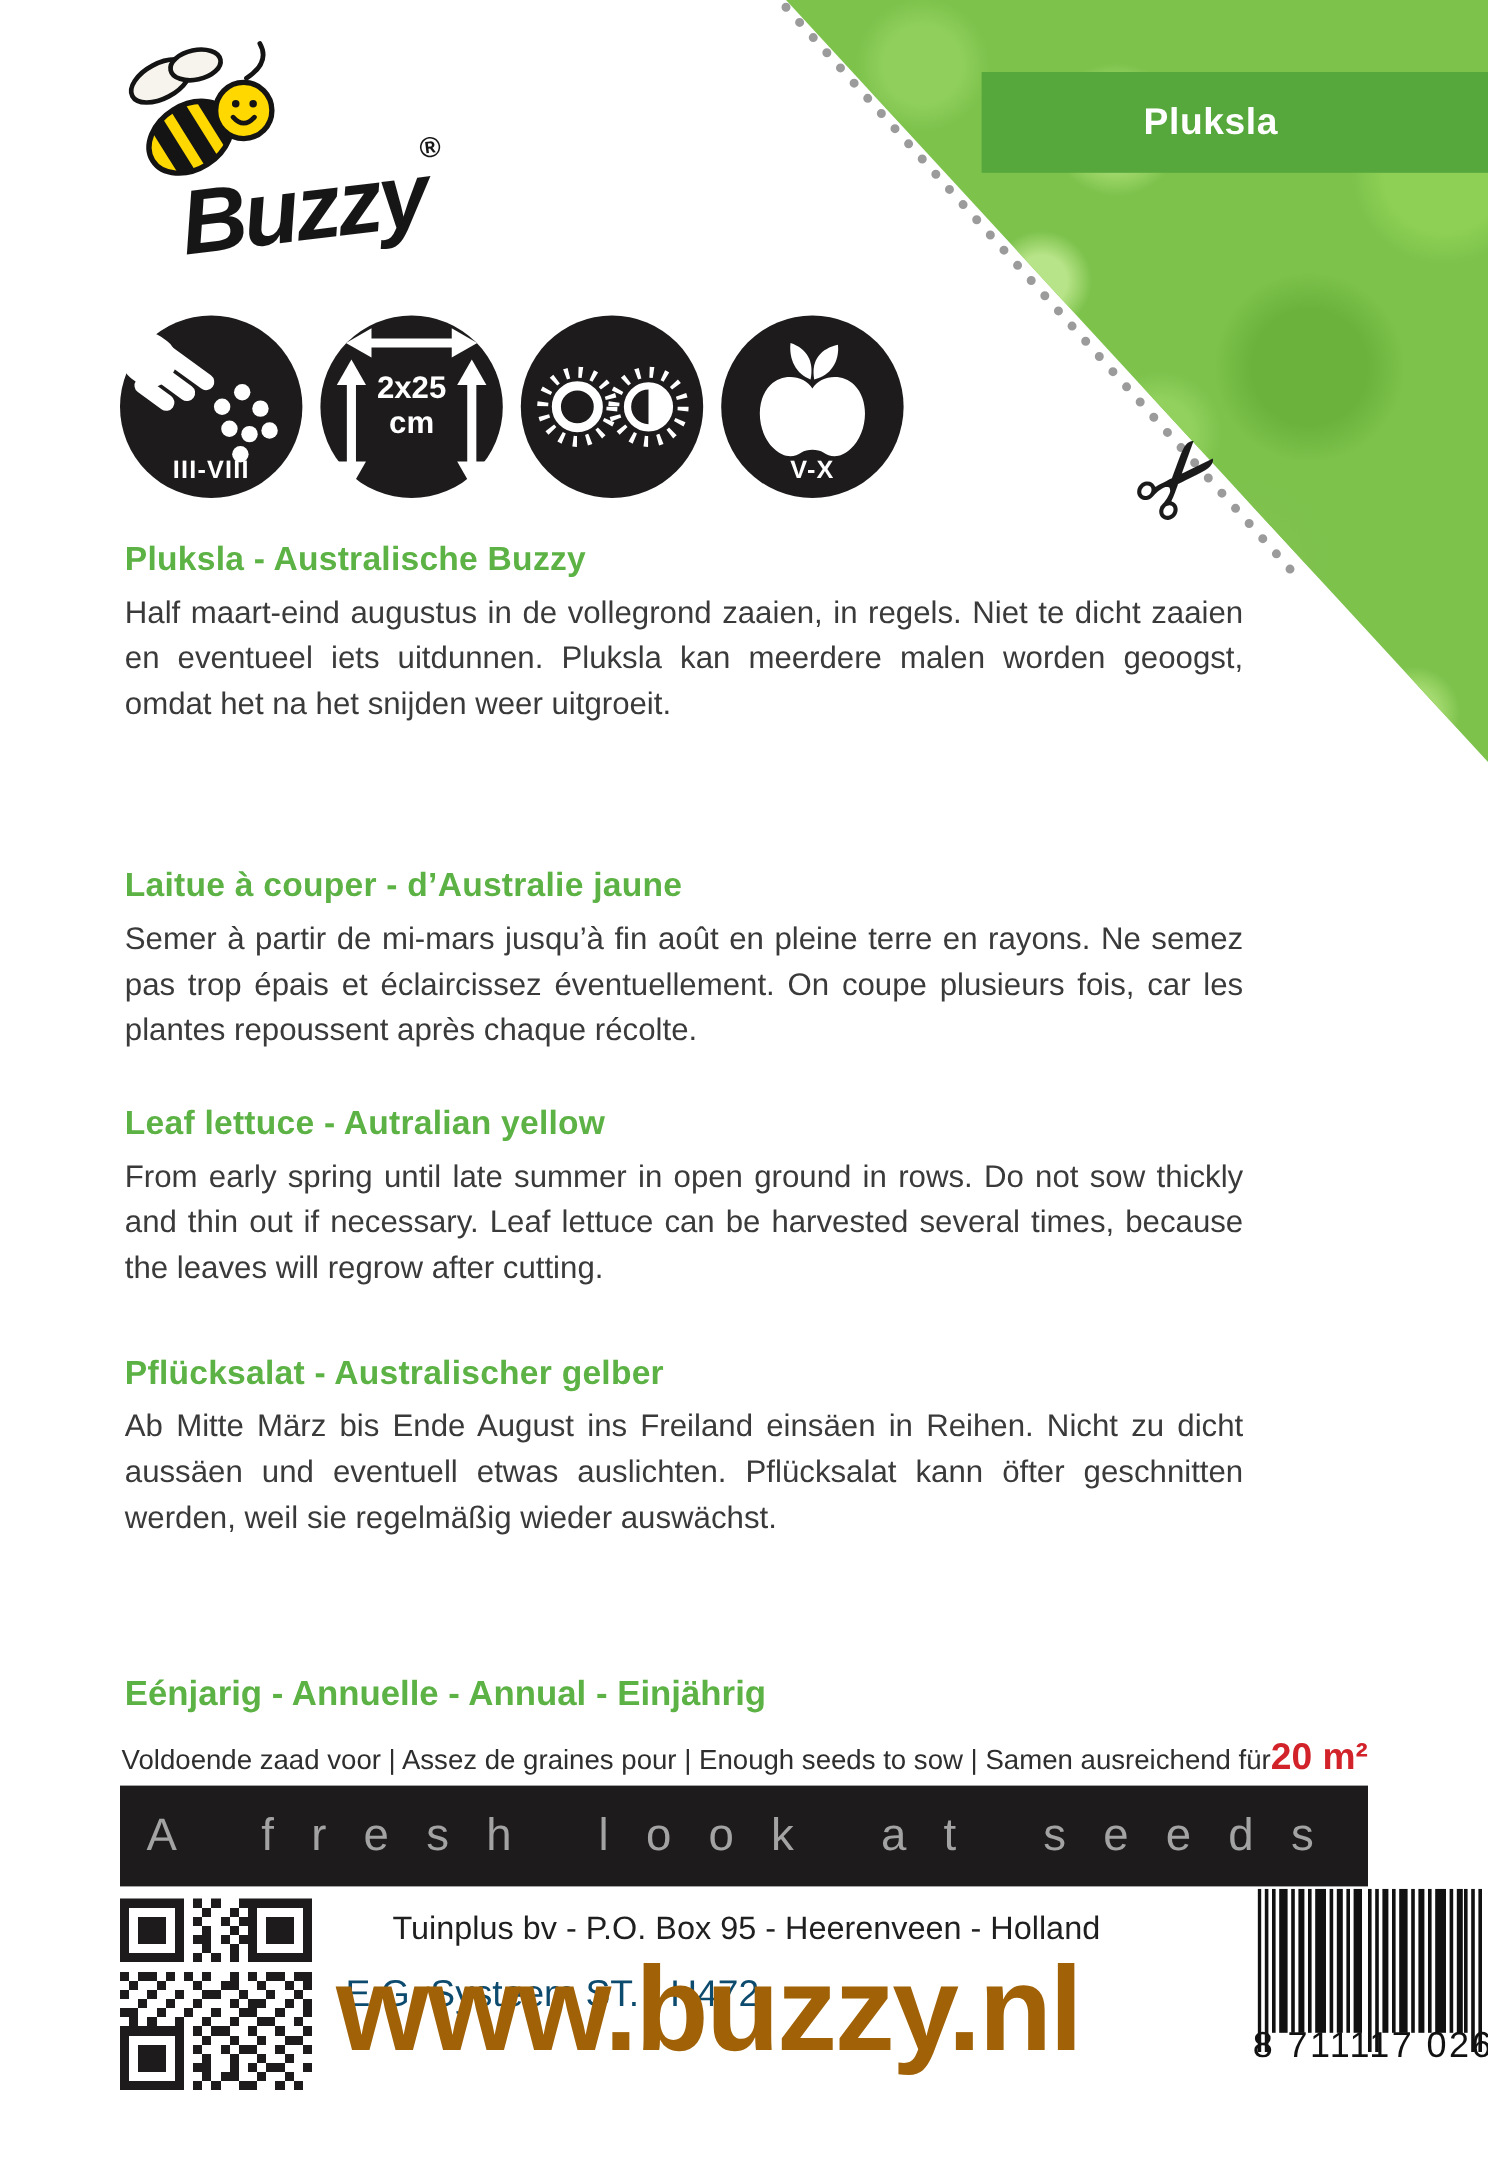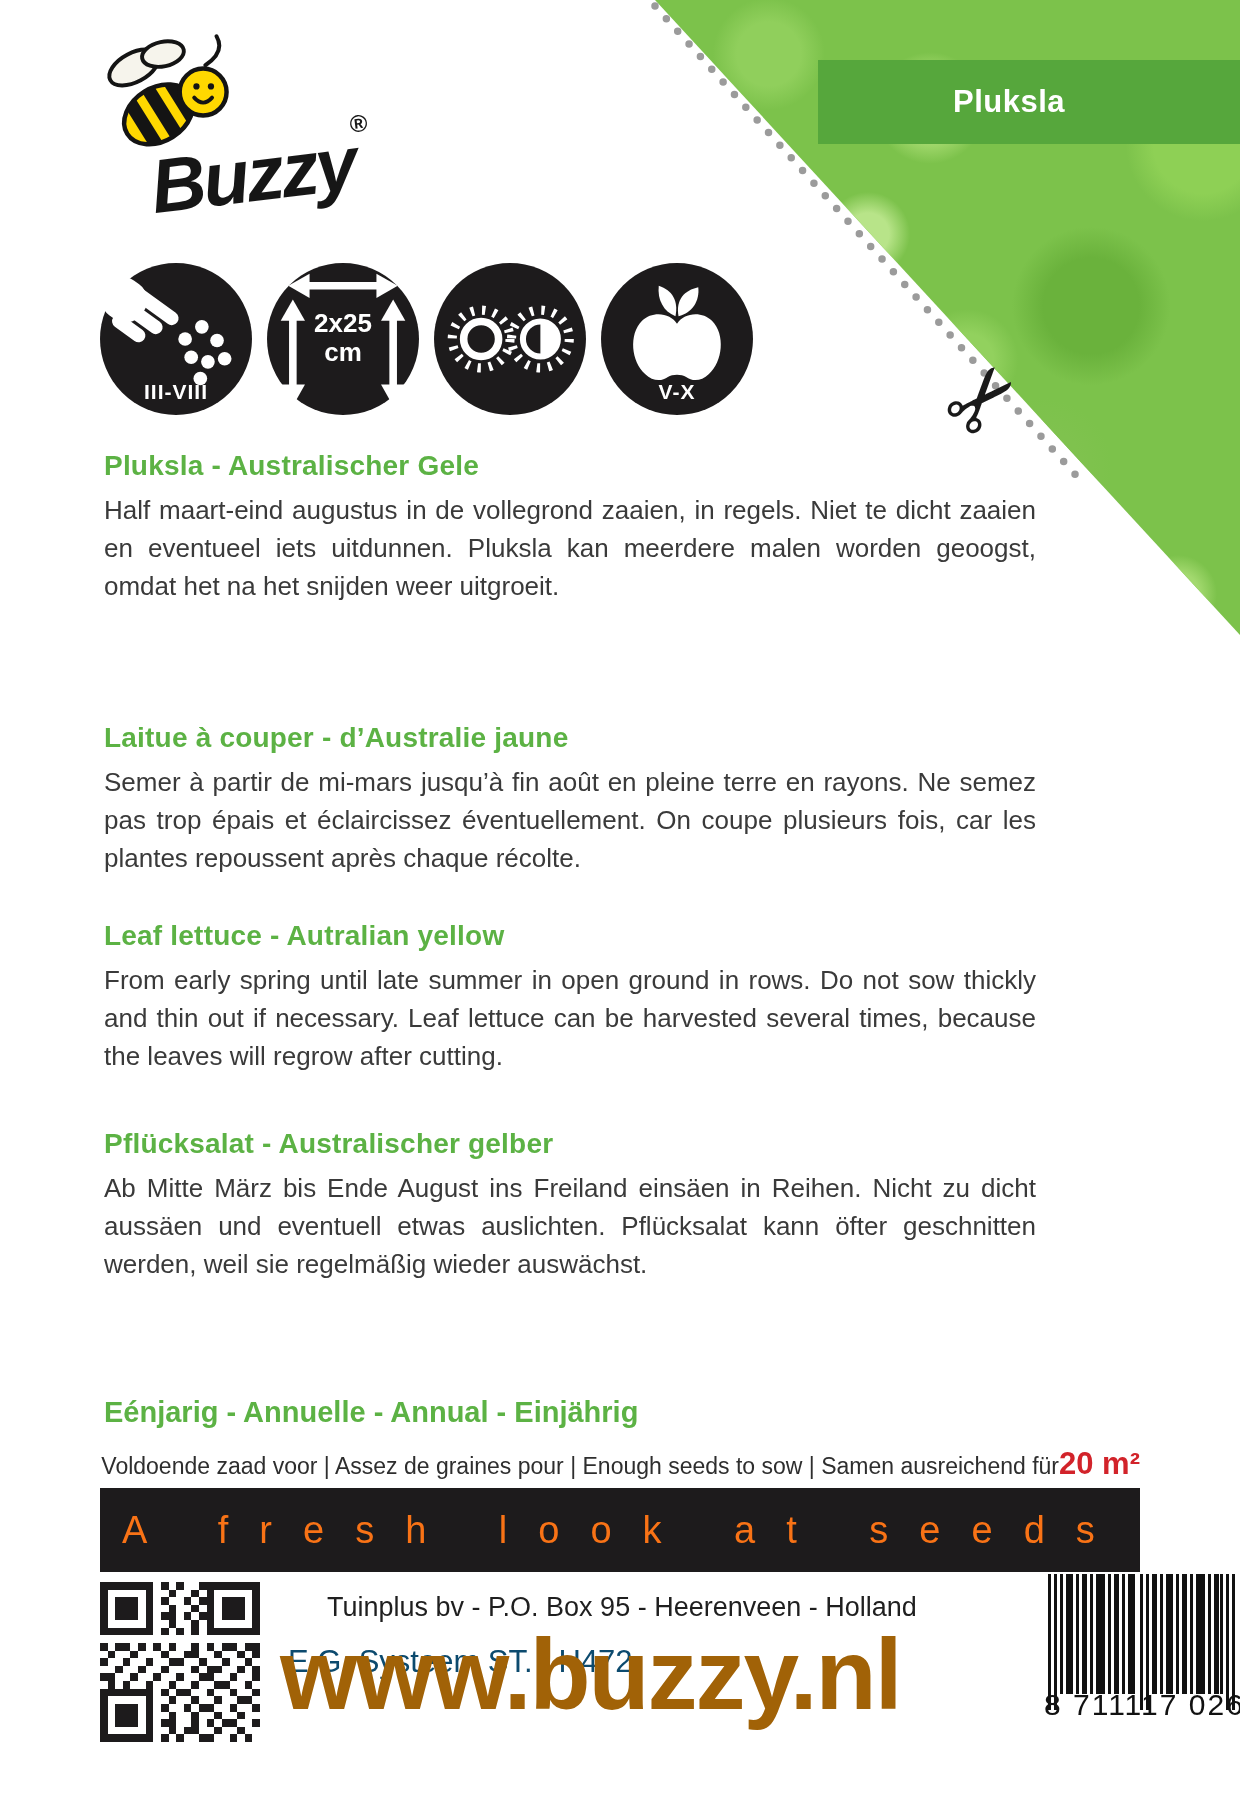--- a/index.html
+++ b/index.html
@@ -77,21 +77,21 @@
     display:flex;justify-content:flex-end;align-items:baseline;white-space:nowrap;
   }
   .seeds-line .label{font-size:23px;color:#2e2e2e;}
   .seeds-line .qty{font-size:31px;font-weight:bold;color:#d2232a;}
   
   .banner{
     position:absolute;left:100px;top:1488px;width:1040px;height:84px;
     background:#1d1b1c;overflow:hidden;
   }
   .banner span{
-    display:block;color:#f97316;font-size:38px;line-height:84px;
+    display:block;color:#a3a3a3;font-size:38px;line-height:84px;
     letter-spacing:31px;padding-left:22px;white-space:nowrap;
   }
   
   .qr{position:absolute;left:100px;top:1582px;z-index:2;}
   .addr1{position:absolute;left:300px;top:1592px;font-size:27px;color:#1f1f1f;margin-left:27px;}
   .addr2{position:absolute;left:288px;top:1644px;font-size:31px;color:#0c4a6e;}
   .website{
     position:absolute;left:280px;top:1624px;z-index:1;
     font-size:100px;font-weight:bold;color:#a16207;letter-spacing:-2px;line-height:1;
   }
@@ -206,21 +206,21 @@
           <path d="M50,40 c-4,-7 -16,-9 -23,-2 c-9,9 -7,27 2,35 c5,5 11,5 15,2 c3,-2 9,-2 12,0 c4,3 10,3 15,-2 c9,-8 11,-26 2,-35 c-7,-7 -19,-5 -23,2 z"></path>
           <path d="M51,35 c-2,-11 4,-17 13,-19 c1,9 -4,17 -13,19 z"></path>
           <path d="M49,35 c2,-10 -2,-17 -11,-20 c-1,9 3,17 11,20 z"></path>
         </g>
       </svg>
       <span class="picto-label">V-X</span>
     </div>
   </div>
 
   <section class="section" style="top:450px">
-    <h2>Pluksla - Australischer Gele</h2>
+    <h2>Pluksla - Australische Buzzy</h2>
     <p>Half maart-eind augustus in de vollegrond zaaien, in regels. Niet te dicht zaaien en eventueel iets uitdunnen. Pluksla kan meerdere malen worden geoogst, omdat het na het snijden weer uitgroeit.</p>
   </section>
 
   <section class="section" style="top:722px">
     <h2>Laitue à couper - d’Australie jaune</h2>
     <p>Semer à partir de mi-mars jusqu’à fin août en pleine terre en rayons. Ne semez pas trop épais et éclaircissez éventuellement. On coupe plusieurs fois, car les plantes repoussent après chaque récolte.</p>
   </section>
 
   <section class="section" style="top:1128px">
     <h2>Pflücksalat - Australischer gelber</h2>

